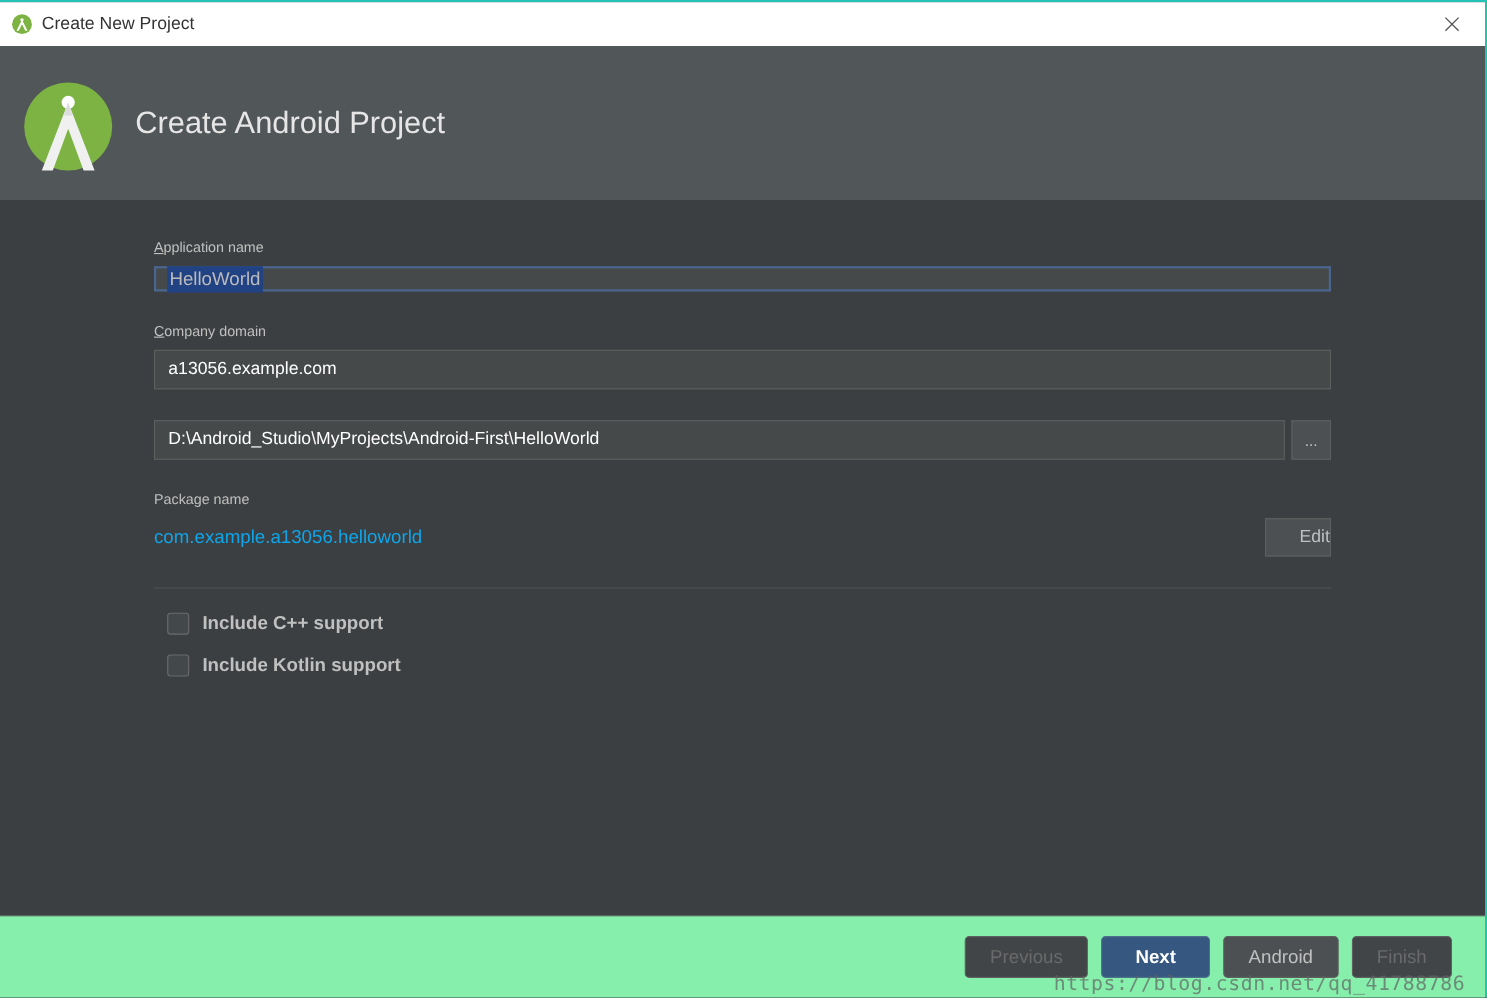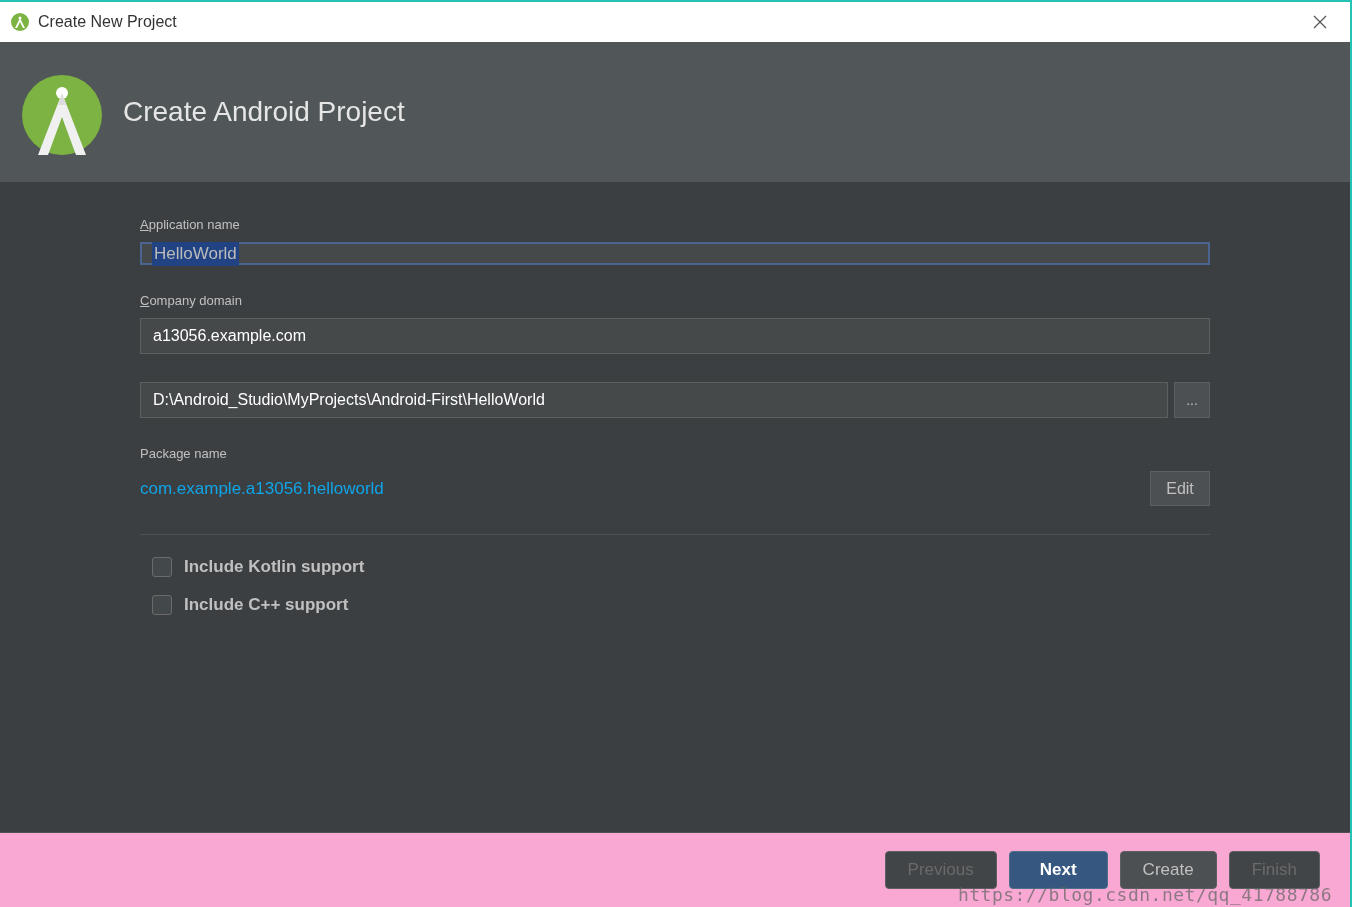--- a/index.html
+++ b/index.html
@@ -146,20 +146,21 @@
     }
     .edit-btn {
       width: 60px;
       height: 35px;
       background: #4c5052;
       border: 1px solid #5e6060;
       color: #c0c0c0;
       cursor: pointer;
       font-size: 16px;
       border-radius: 0;
+      text-align: right;
     }
     .divider {
       border: none;
       border-top: 1px solid #515151;
       margin: 28px 0 22px 0;
     }
     .checkbox-row {
       display: flex;
       align-items: center;
       margin-bottom: 18px;
@@ -174,21 +175,21 @@
       margin-right: 12px;
       cursor: pointer;
     }
     .checkbox-label {
       color: #c0c0c0;
       font-size: 17px;
       font-weight: 600;
     }
     .footer {
       height: 75px;
-      background: #f9a8d4;
+      background: #86efac;
       border-top: 1px solid #515151;
       display: flex;
       align-items: center;
       justify-content: flex-end;
       padding-right: 30px;
       gap: 12px;
       position: relative;
     }
     .footer-btn {
       height: 38px;
@@ -284,31 +285,31 @@
       <div class="package-row">
         <span class="package-value">com.example.a13056.helloworld</span>
         <button class="edit-btn">Edit</button>
       </div>
     </div>
 
     <hr class="divider">
 
     <div class="checkbox-row">
       <div class="checkbox"></div>
-      <span class="checkbox-label">Include Kotlin support</span>
+      <span class="checkbox-label">Include C++ support</span>
     </div>
 
     <div class="checkbox-row">
       <div class="checkbox"></div>
-      <span class="checkbox-label">Include C++ support</span>
+      <span class="checkbox-label">Include Kotlin support</span>
     </div>
 
   </div>
 
   <div class="footer">
     <button class="footer-btn disabled">Previous</button>
     <button class="footer-btn primary">Next</button>
-    <button class="footer-btn">Create</button>
+    <button class="footer-btn">Android</button>
     <button class="footer-btn disabled">Finish</button>
     <div class="watermark">https://blog.csdn.net/qq_41788786</div>
   </div>
 
 </div>
 
 </body></html>

